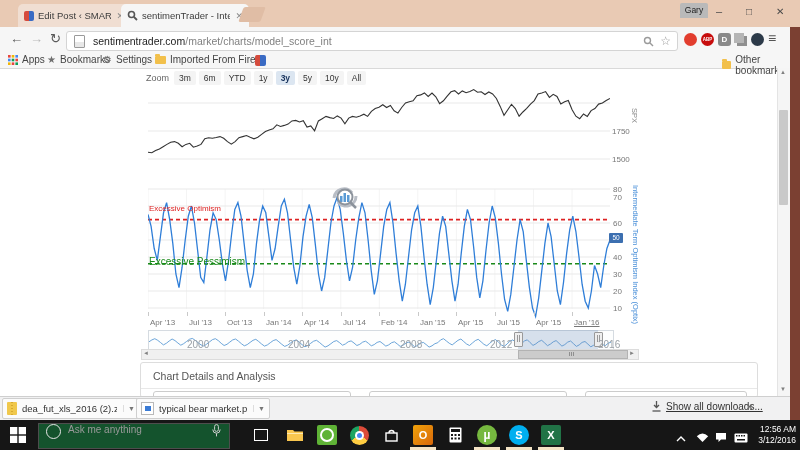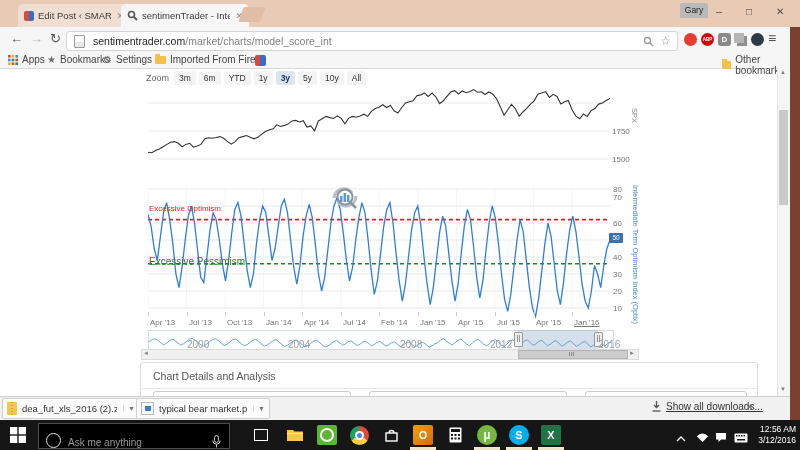--- a/index.html
+++ b/index.html
@@ -302,22 +302,22 @@
 
   <div class="abs taskbar"></div>
   <div class="abs" style="left:10px;top:427px;">
     <svg width="16" height="16" viewBox="0 0 16 16">
       <rect x="0" y="0" width="7.3" height="7.3" fill="#fff"></rect>
         <rect x="8.7" y="0" width="7.3" height="7.3" fill="#fff"></rect>
       <rect x="0" y="8.7" width="7.3" height="7.3" fill="#fff"></rect>
         <rect x="8.7" y="8.7" width="7.3" height="7.3" fill="#fff"></rect>
     </svg>
   </div>
-  <div class="abs" style="left:38px;top:423px;width:190px;height:24px;background:#000000;border:1px solid #4d4d4d;
-       display:flex;align-items:flex-end;">
+  <div class="abs" style="left:38px;top:423px;width:190px;height:24px;background:#14532d;border:1px solid #4d4d4d;
+       display:flex;align-items:flex-start;">
     <span style="width:13px;height:13px;border:1.5px solid #e6e6e6;border-radius:50%;margin:0 7px;flex:none;"></span>
     <span style="font-size:10px;color:#9a9a9a;">Ask me anything</span>
     <svg width="9" height="13" viewBox="0 0 9 13" style="margin-left:auto;margin-right:8px;">
       <rect x="2.6" y="0.6" width="3.8" height="6.8" rx="1.9" fill="none" stroke="#cfcfcf"></rect>
       <path d="M0.8,5.5 a3.7,3.7 0 0 0 7.4,0 M4.5,9.4 v3" fill="none" stroke="#cfcfcf"></path>
     </svg>
   </div>
   <div id="taskbar-apps">
       <div class="tb-icon abs" style="left: 248px;">
         <span style="width:12px;height:10px;border:1.5px solid #fff;display:block;"></span>

